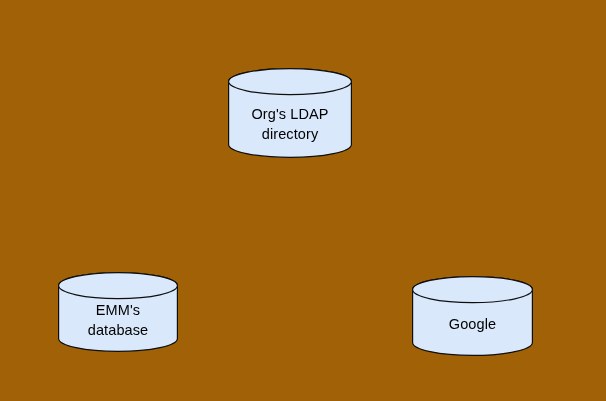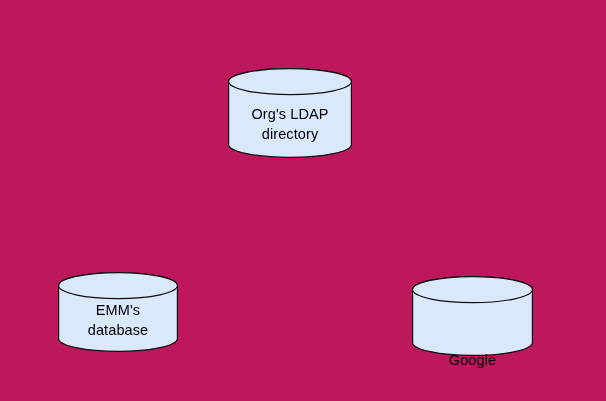--- a/index.html
+++ b/index.html
@@ -38,21 +38,21 @@
     line-height: 20px;
     letter-spacing: 0.1px;
     white-space: pre-line;
     pointer-events: none;
     -webkit-font-smoothing: antialiased;
   }
 </style>
 </head>
 <body>
 
-<div id="canvas" style="width: 606px; height: 401px; background: #be185d;">
+<div id="canvas" style="width: 606px; height: 401px; background: #a16207;">
     <div class="cylinder" style="left: 228px; top: 68px; width: 124px; height: 90px;">
       <svg viewBox="0 0 124 90" preserveAspectRatio="none">
         <path d="M 0.6 13.6 L 0.6 76.4 A 61.4 13 0 0 0 123.4 76.4 L 123.4 13.6 A 61.4 13 0 0 0 0.6 13.6 Z" fill="#dae8fc" stroke="#0f0f0f" stroke-width="1.2" stroke-linejoin="round"></path>
         <ellipse cx="62" cy="13.6" rx="61.4" ry="13" fill="#dae8fc" stroke="#0f0f0f" stroke-width="1.2"></ellipse>
       </svg>
       <div class="cyl-label" style="top: 36px; color: rgb(0, 0, 0);">Org's LDAP
 directory</div>
     </div>
     <div class="cylinder" style="left: 58px; top: 272px; width: 120px; height: 80px;">
       <svg viewBox="0 0 120 80" preserveAspectRatio="none">
@@ -60,15 +60,15 @@
         <ellipse cx="60" cy="13.6" rx="59.4" ry="13" fill="#dae8fc" stroke="#0f0f0f" stroke-width="1.2"></ellipse>
       </svg>
       <div class="cyl-label" style="top: 28px; color: rgb(0, 0, 0);">EMM's
 database</div>
     </div>
     <div class="cylinder" style="left: 412px; top: 276px; width: 121px; height: 80px;">
       <svg viewBox="0 0 121 80" preserveAspectRatio="none">
         <path d="M 0.6 13.6 L 0.6 66.4 A 59.9 13 0 0 0 120.4 66.4 L 120.4 13.6 A 59.9 13 0 0 0 0.6 13.6 Z" fill="#dae8fc" stroke="#0f0f0f" stroke-width="1.2" stroke-linejoin="round"></path>
         <ellipse cx="60.5" cy="13.6" rx="59.9" ry="13" fill="#dae8fc" stroke="#0f0f0f" stroke-width="1.2"></ellipse>
       </svg>
-      <div class="cyl-label" style="top: 38px; color: rgb(0, 0, 0); margin-top: 36px;">Google</div>
+      <div class="cyl-label" style="top: 38px; color: rgb(0, 0, 0);">Google</div>
     </div>
   </div>
 
 </body></html>

